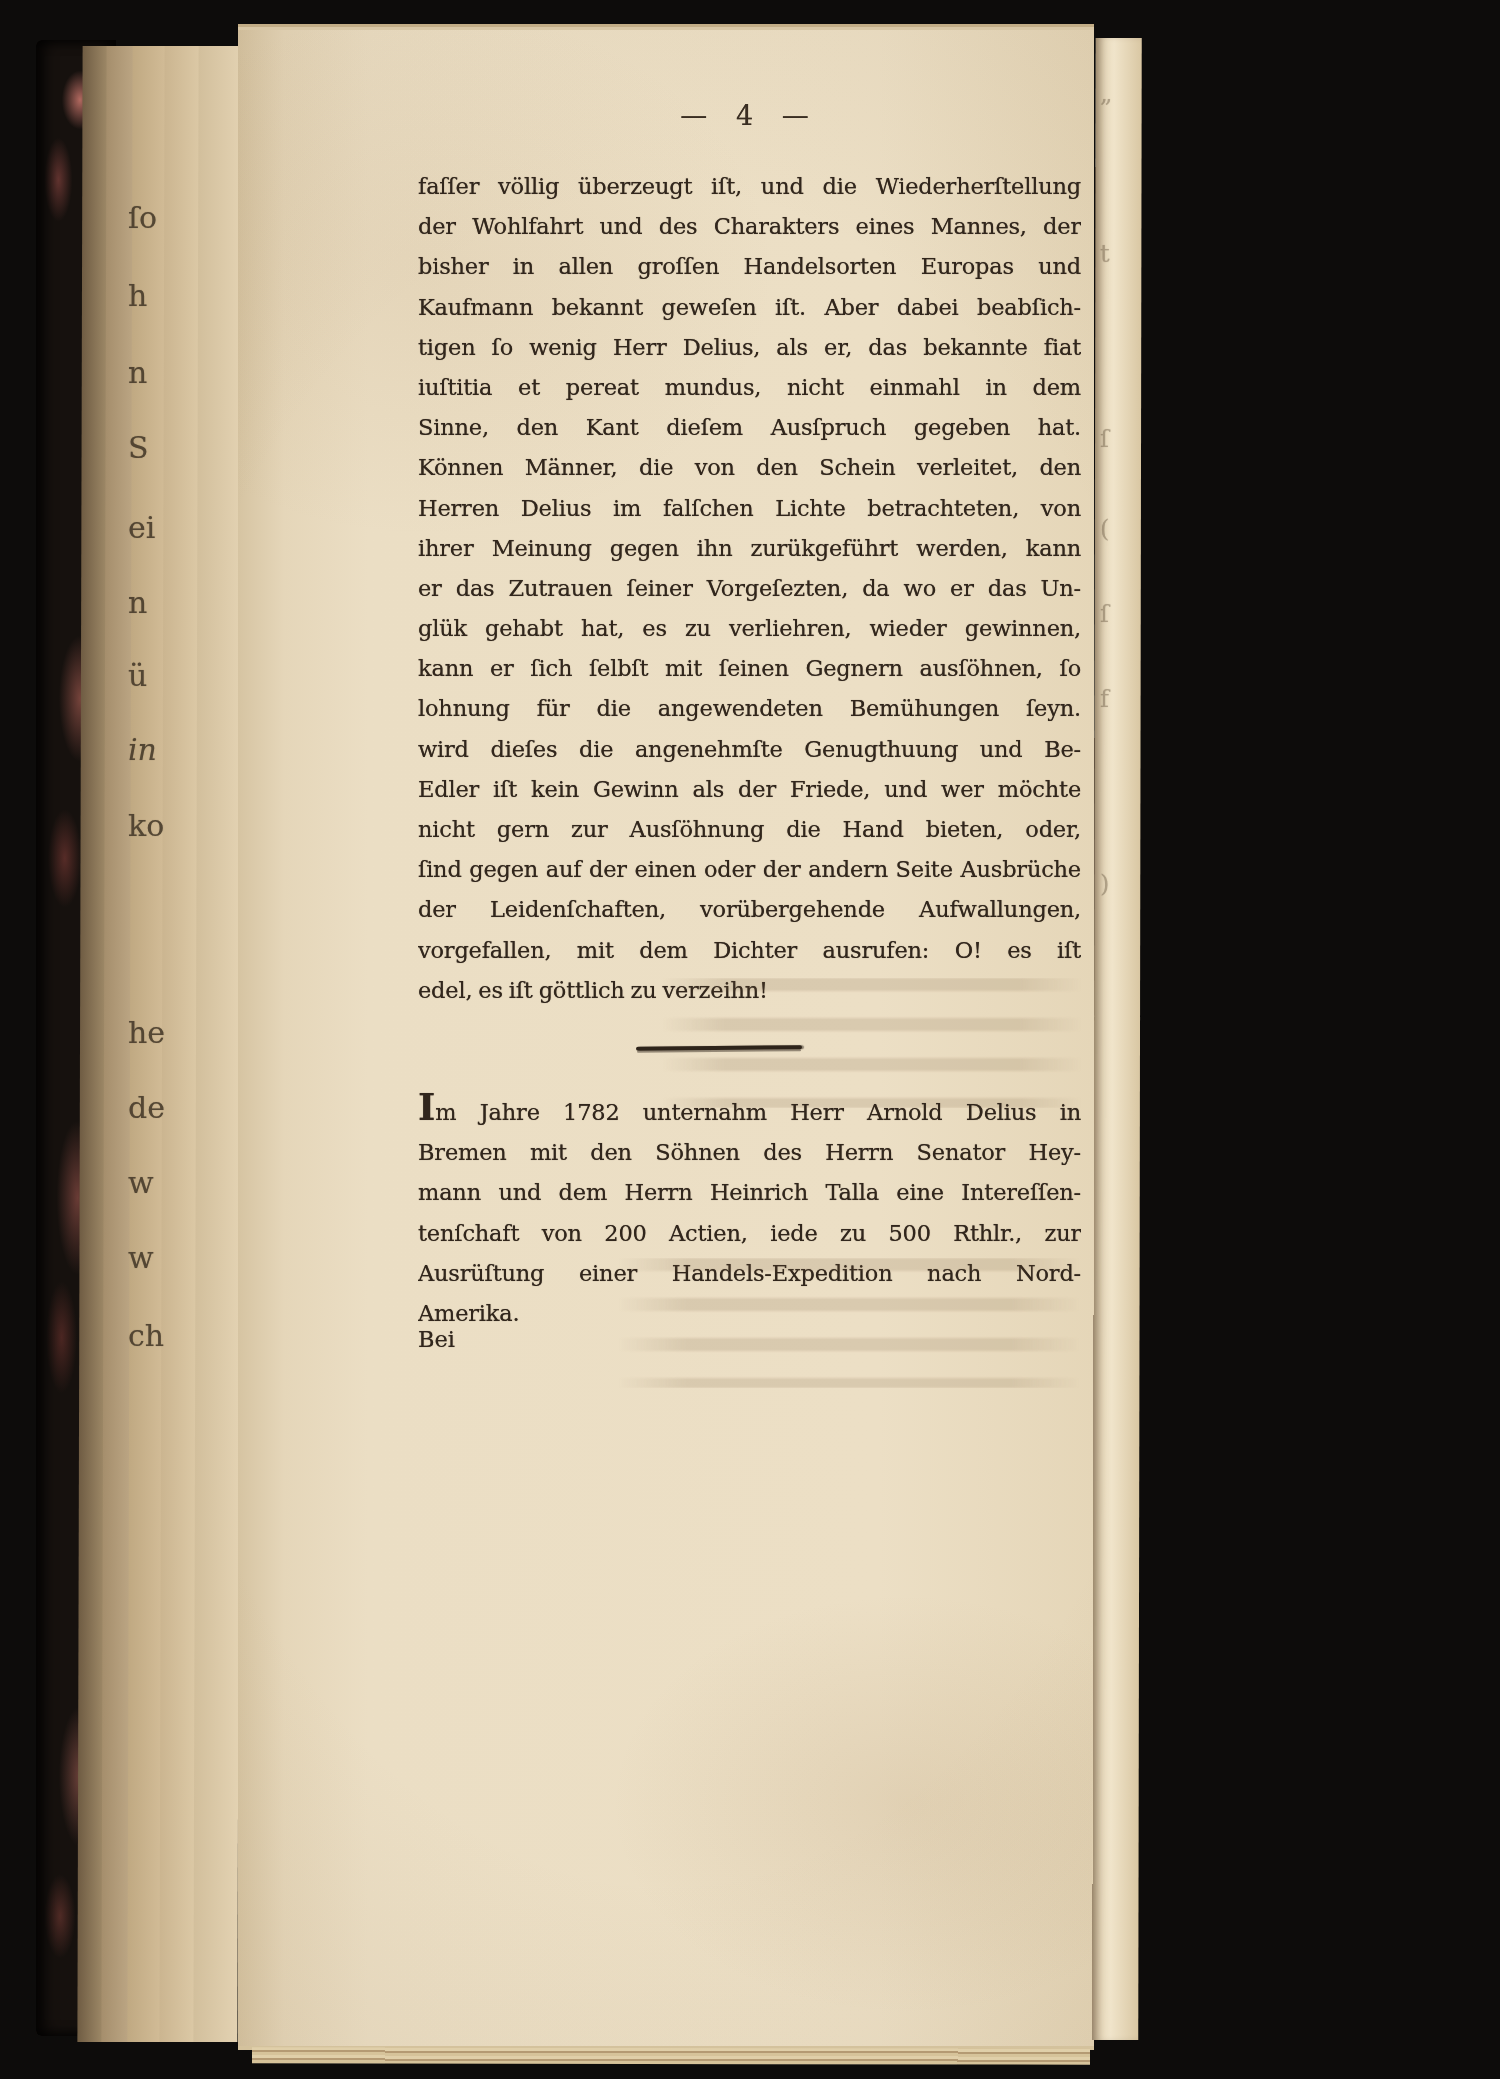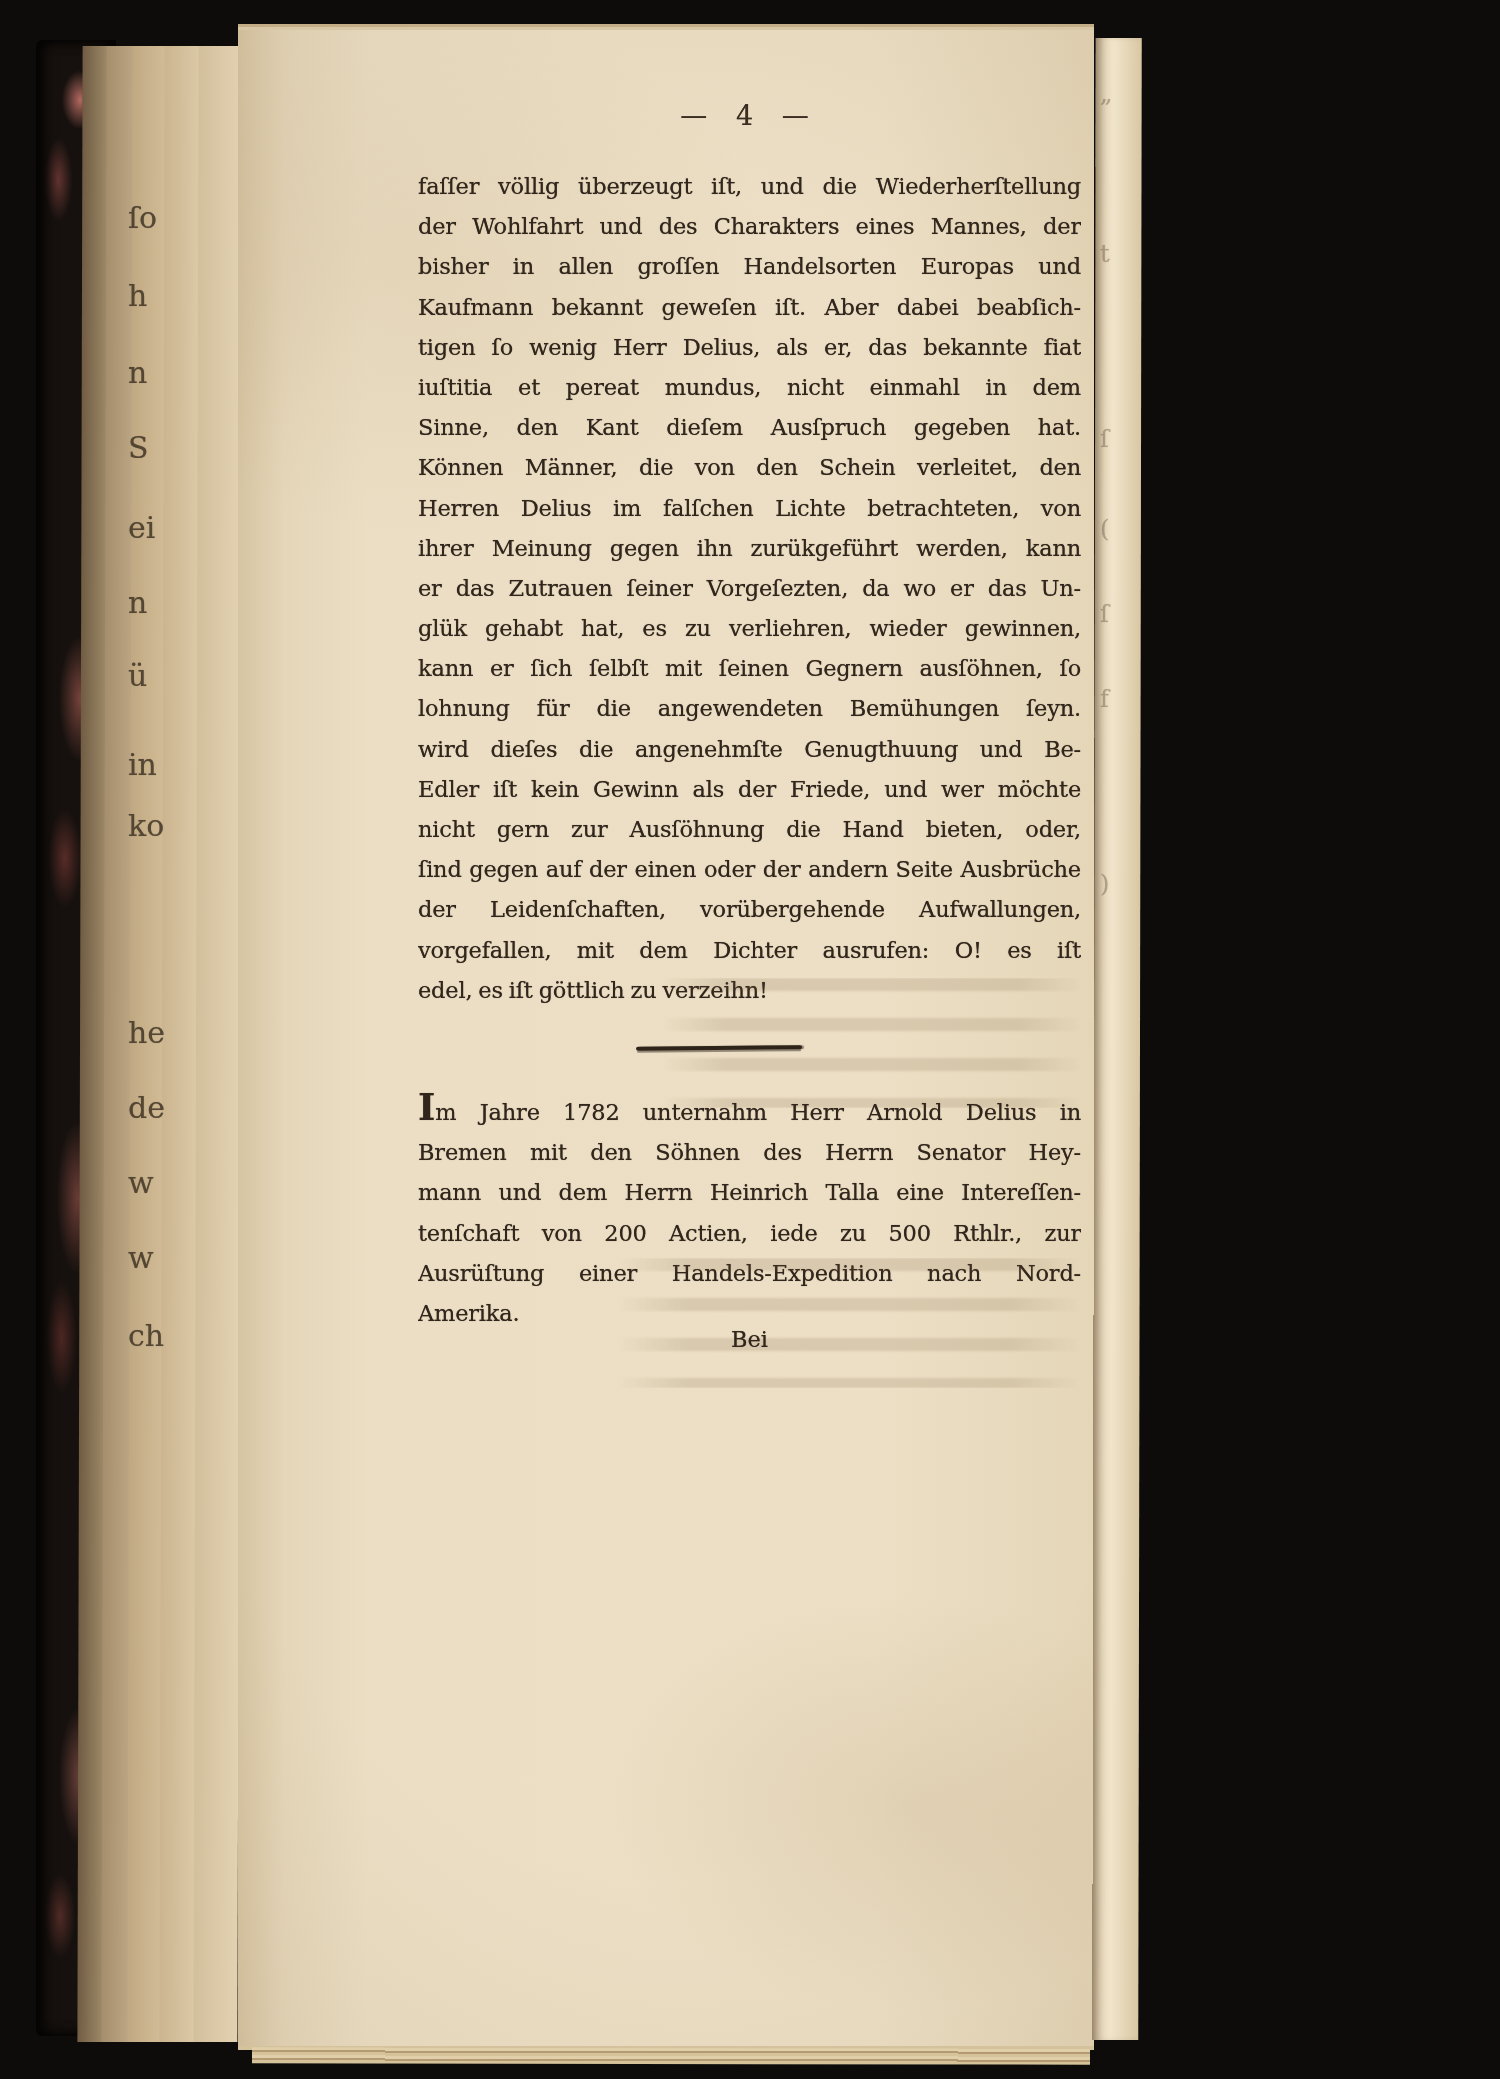--- a/index.html
+++ b/index.html
@@ -81,21 +81,21 @@
     font-size:37px;line-height:30px;font-weight:bold;letter-spacing:0;
   }
 
   .divider{
     position:absolute;left:398px;top:1016px;width:166px;height:4px;
     background:#2e241a;border-radius:3px;transform:rotate(-.6deg);
     box-shadow:0 3px 0 -1px rgba(46,36,26,.45), 2px 0 1px rgba(46,36,26,.5);
   }
 
   .catchword{
-    position:absolute;left:180px;top:1296px;width:663px;text-align:center;
+    position:absolute;left:180px;top:1296px;width:663px;text-align:left;
     font-size:22.5px;color:#31261c;text-shadow:0 0 .7px rgba(49,38,28,.7);
   }
 
   
   .frags{position:absolute;inset:0;pointer-events:none;}
   .frag{
     position:absolute;left:128px;width:72px;font-size:30px;color:#443828;
     opacity:.88;text-shadow:0 0 1px rgba(68,56,40,.5);
   }
   .rfrags .frag{left:1100px;font-size:24px;color:#6c5b44;opacity:.45;}
@@ -174,21 +174,21 @@
   <div class="bottom-stack"></div>
 
   <div class="frags">
       <span class="frag" style="top: 200px;">ſo</span>
       <span class="frag" style="top: 278px;">h</span>
       <span class="frag" style="top: 355px;">n</span>
       <span class="frag" style="top: 430px;">S</span>
       <span class="frag" style="top: 510px;">ei</span>
       <span class="frag" style="top: 585px;">n</span>
       <span class="frag" style="top: 658px;">ü</span>
-      <span class="frag" style="top: 747px;">in</span>
+      <span class="frag" style="top: 732px; font-style: italic;">in</span>
       <span class="frag" style="top: 808px;">ko</span>
       <span class="frag" style="top: 1015px;">he</span>
       <span class="frag" style="top: 1090px;">de</span>
       <span class="frag" style="top: 1165px;">w</span>
       <span class="frag" style="top: 1240px;">w</span>
       <span class="frag last" style="top: 1318px;">ch</span>
     </div>
 
   <div class="frags rfrags">
       <span class="frag" style="top: 80px;">„</span>

